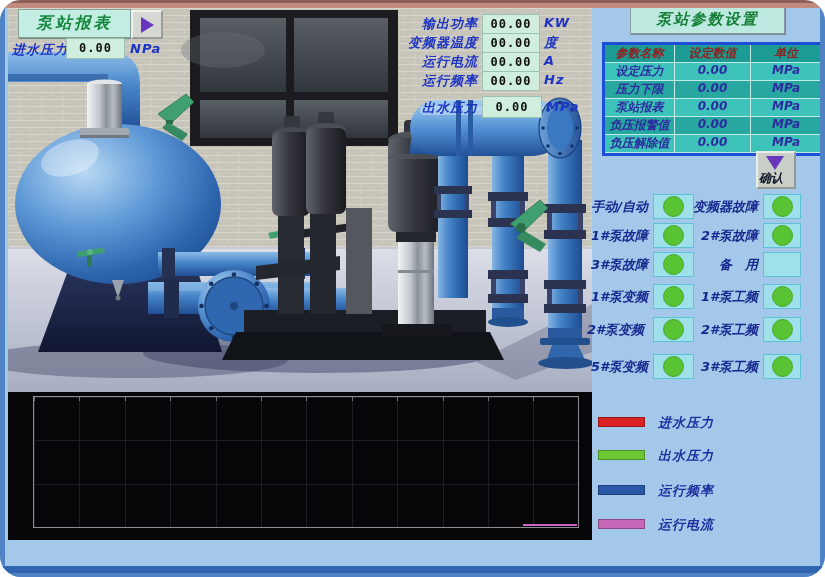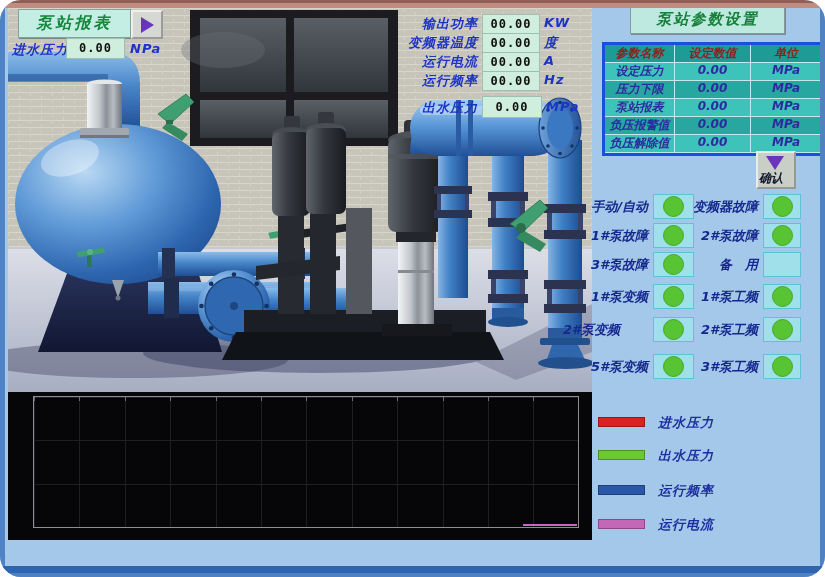--- a/index.html
+++ b/index.html
@@ -394,21 +394,21 @@
 
   <div class="ind-label" style="left:586px;top:288px;width:62px">1#泵变频</div>
   <div class="ind-box" style="left:653px;top:284px">
       <div class="dot"></div>
     </div>
   <div class="ind-label" style="left:690px;top:288px;width:68px">1#泵工频</div>
   <div class="ind-box" style="left:763px;top:284px;width:36px">
       <div class="dot"></div>
     </div>
 
-  <div class="ind-label" style="left:558px;top:321px;width:62px">2#泵变频</div>
+  <div class="ind-label" style="left:582px;top:321px;width:62px">2#泵变频</div>
   <div class="ind-box" style="left:653px;top:317px">
       <div class="dot"></div>
     </div>
   <div class="ind-label" style="left:690px;top:321px;width:68px">2#泵工频</div>
   <div class="ind-box" style="left:763px;top:317px;width:36px">
       <div class="dot"></div>
     </div>
 
   <div class="ind-label" style="left:586px;top:358px;width:62px">5#泵变频</div>
   <div class="ind-box" style="left:653px;top:354px">

